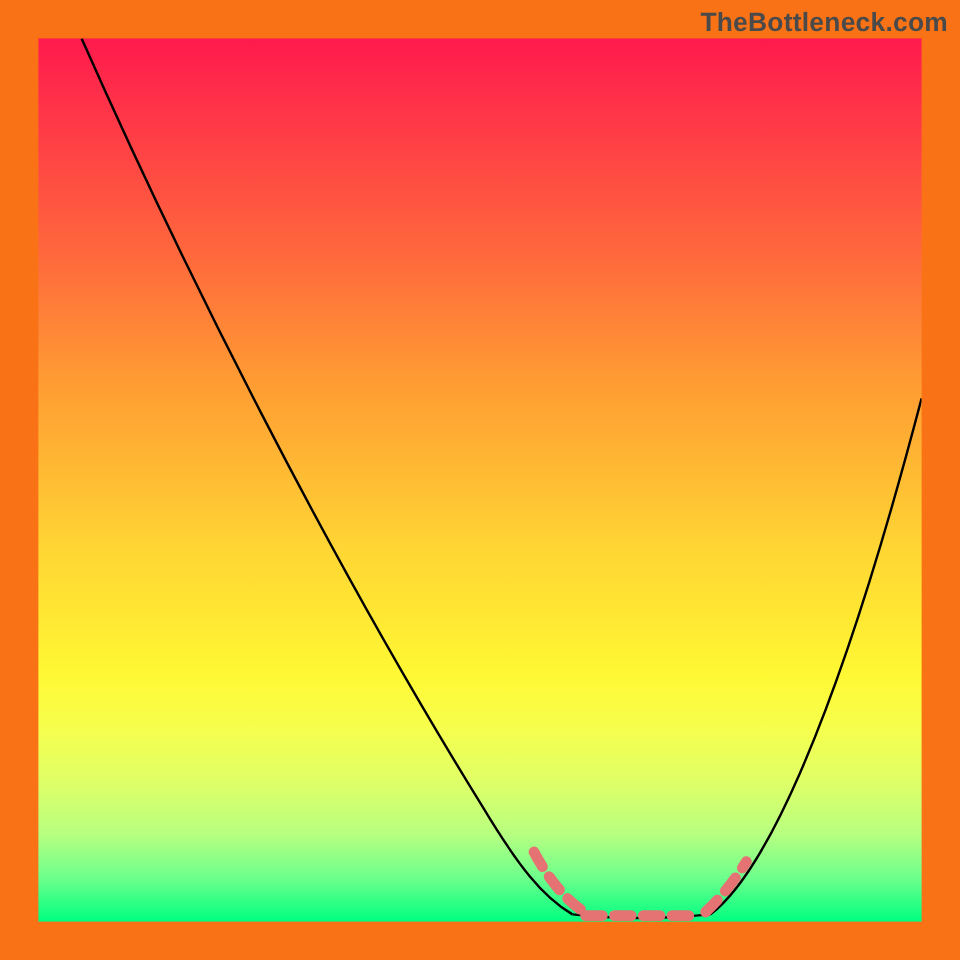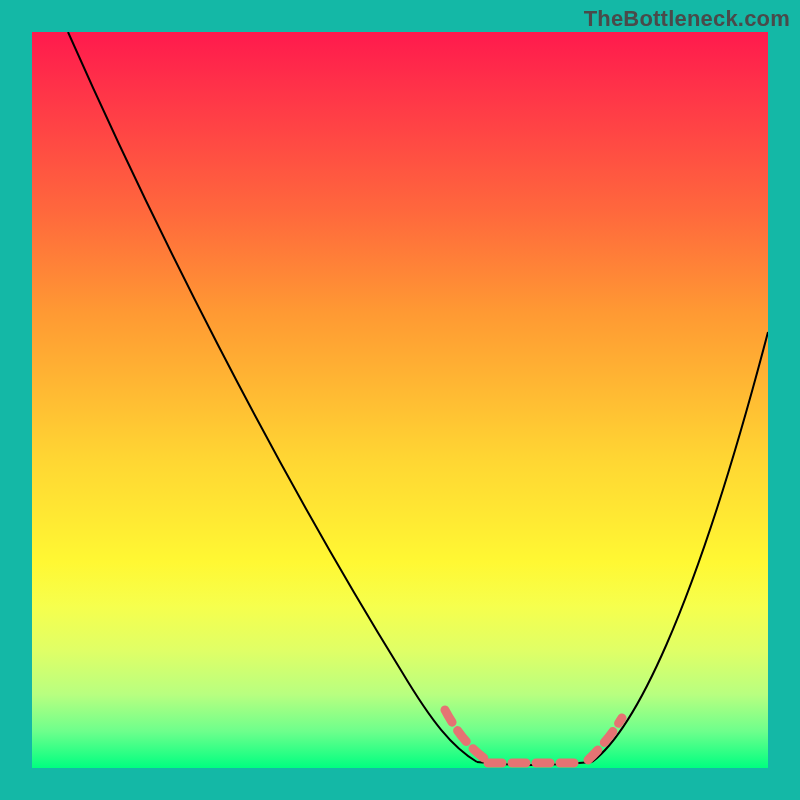--- a/index.html
+++ b/index.html
@@ -8,21 +8,21 @@
     width: 800px;
     height: 800px;
     background: #000;
     overflow: hidden;
     font-family: Arial, Helvetica, sans-serif;
   }
   .frame {
     position: relative;
     width: 800px;
     height: 800px;
-    background: #14b8a6;
+    background: #f97316;
   }
   .plot-area {
     position: absolute;
     left: 32px;
     top: 32px;
     width: 736px;
     height: 736px;
     
     background: linear-gradient(
       to bottom,

